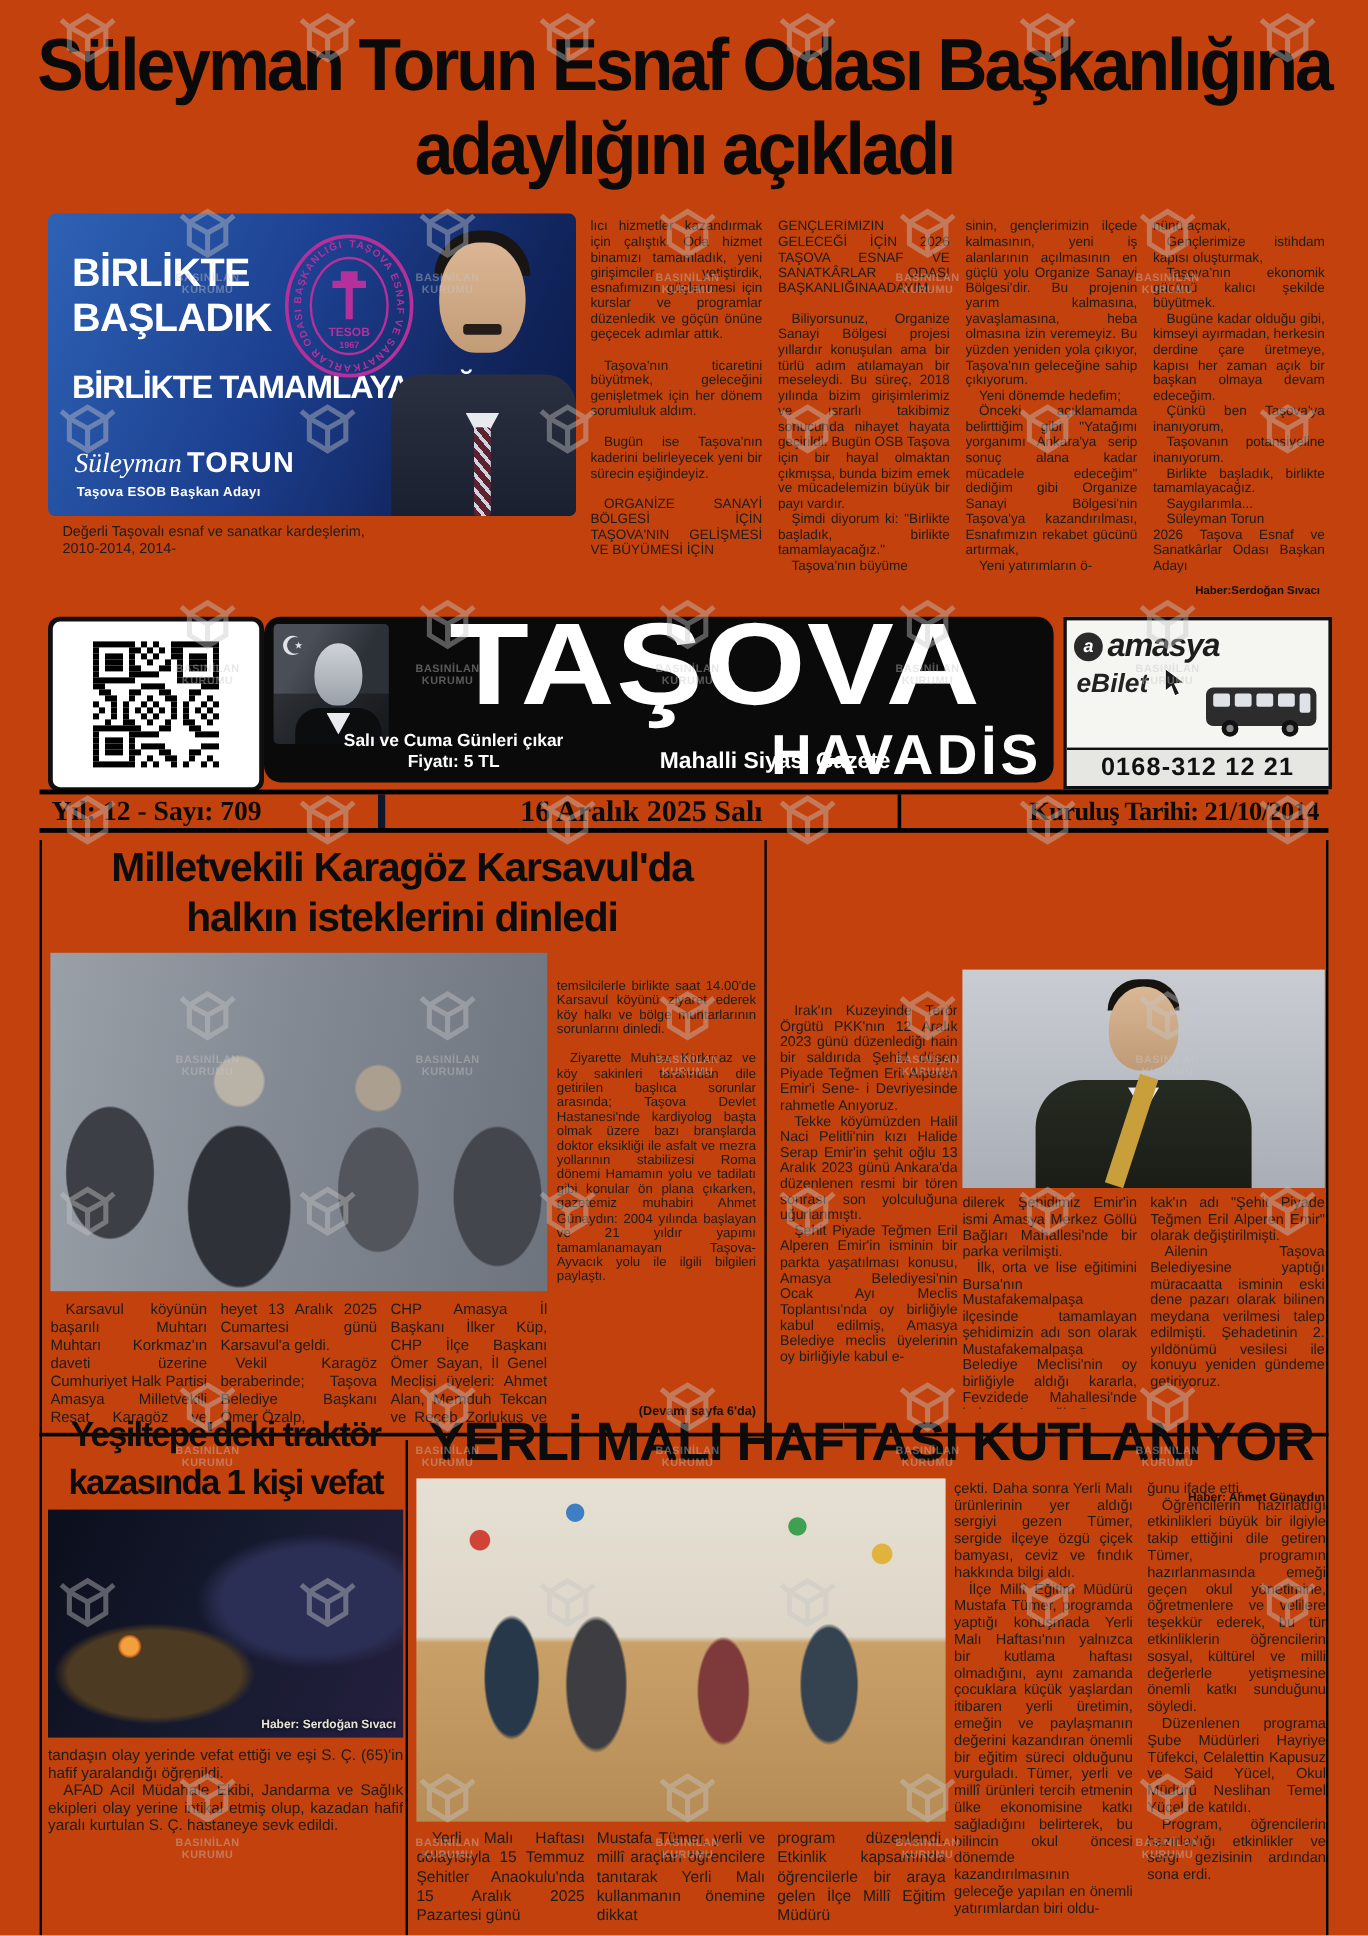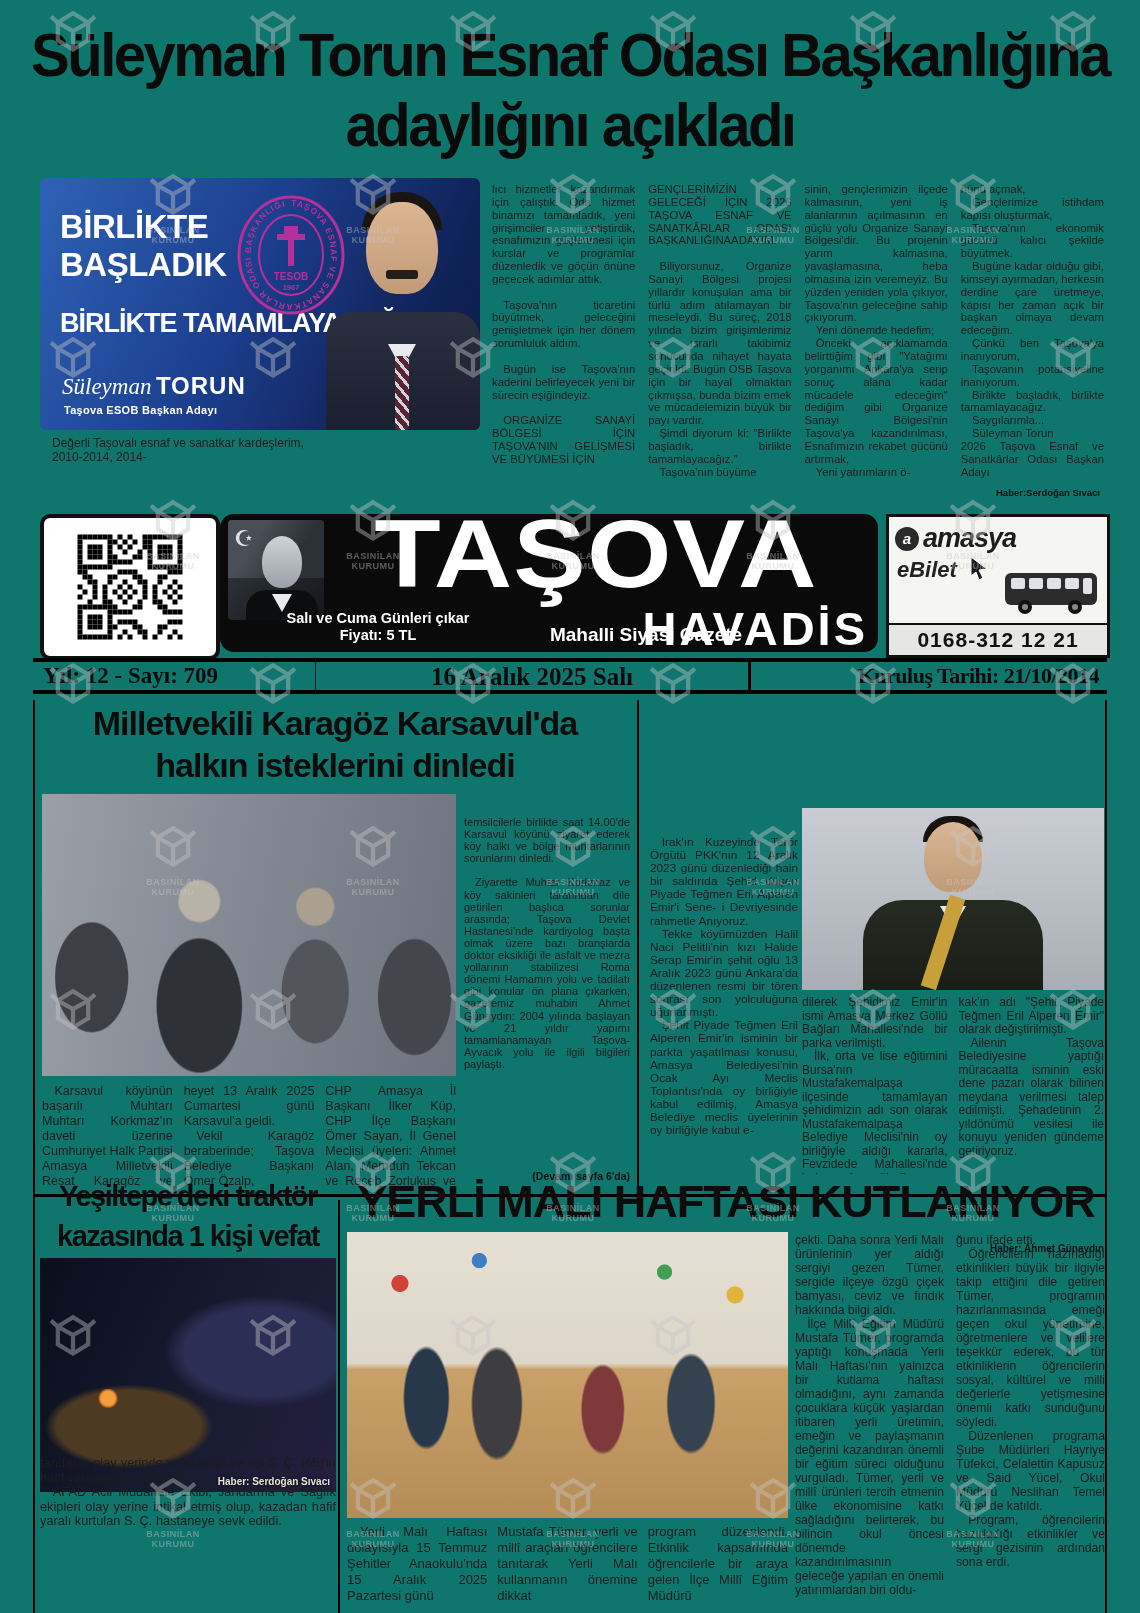--- a/index.html
+++ b/index.html
@@ -1,16 +1,16 @@
 <!DOCTYPE html>
 <html><head>
 <meta charset="utf-8">
 <style>
   html,body{margin:0;padding:0;background:#e8e8e8;}
-  #page{position:relative;width:1140px;height:1613px;margin:0 auto;background:#0f766e;
+  #page{position:relative;width:1140px;height:1613px;margin:0 auto;background:#c2410c;
         font-family:"Liberation Sans",sans-serif;color:#1c1c1c;overflow:hidden;}
   .abs{position:absolute;}
   
   .main-headline{left:0;top:24px;width:1140px;text-align:center;font-weight:bold;color:#0a0a0a;
      font-size:58px;line-height:66px;letter-spacing:-2.5px;white-space:pre-line;transform:scaleY(1.06);}
   .art-headline{font-weight:bold;color:#0c0c0c;text-align:center;white-space:pre-line;letter-spacing:-1px;}
   
   .coltxt{white-space:pre-line;text-align:justify;color:#1d1d1d;overflow:hidden;}
   .t-top{font-size:11.3px;line-height:12.85px;}
   .t-underad{font-size:12px;line-height:13.8px;}
@@ -62,21 +62,21 @@
   .am-brand{position:absolute;left:34px;top:6px;font-weight:900;font-style:italic;font-size:27px;color:#1d1d1d;letter-spacing:-1px;}
   .am-circle{position:absolute;left:6px;top:10px;width:24px;height:24px;border-radius:50%;background:#2a2a2a;color:#fff;
       font-weight:bold;font-size:15px;text-align:center;line-height:24px;font-style:italic;}
   .am-ebilet{position:absolute;left:8px;top:40px;font-weight:bold;font-style:italic;font-size:22px;color:#222;}
   .am-phone{position:absolute;left:0;bottom:0;width:100%;height:30px;background:#e6e6e3;border-top:2px solid #101010;
       text-align:center;font-weight:bold;font-size:21px;line-height:30px;letter-spacing:1px;color:#111;}
   
   .date-bar{left:33px;top:658px;width:1074px;height:36px;border-top:4px solid #000;border-bottom:4px solid #000;
       display:flex;align-items:center;font-family:"Liberation Serif",serif;font-weight:bold;color:#0b0b0b;box-sizing:border-box;}
   .db-left{width:272px;font-size:23px;padding-left:10px;}
-  .db-center{flex:1;text-align:center;font-size:25px;border-left:1px solid #0f172a;border-right:3px solid #000;height:100%;line-height:30px;}
+  .db-center{flex:1;text-align:center;font-size:25px;border-left:6px solid #0f172a;border-right:3px solid #000;height:100%;line-height:30px;}
   .db-right{width:348px;text-align:right;font-size:22px;padding-right:8px;letter-spacing:-0.5px;}
   
   .photo{overflow:hidden;}
   .ph-karagoz{background:
       radial-gradient(ellipse 60px 90px at 12% 65%,#3c4046 0 60%,transparent 62%),
       radial-gradient(ellipse 70px 110px at 38% 75%,#2e3238 0 60%,transparent 62%),
       radial-gradient(ellipse 55px 85px at 66% 70%,#52565c 0 60%,transparent 62%),
       radial-gradient(ellipse 60px 95px at 90% 72%,#43474d 0 60%,transparent 62%),
       radial-gradient(circle 22px at 38% 38%,#b9b2a6 0 90%,transparent 100%),
       radial-gradient(circle 20px at 66% 40%,#ab9f90 0 90%,transparent 100%),
@@ -488,21 +488,21 @@
   <div class="abs cols" style="left:802px;top:996px;width:302px;height:178px;gap:11px;">
     <div class="coltxt t-s2">dilerek Şehidimiz Emir'in ismi Amasya Merkez Göllü Bağları Mahallesi'nde bir parka verilmişti.
  İlk, orta ve lise eğitimini Bursa'nın Mustafakemalpaşa ilçesinde tamamlayan şehidimizin adı son olarak Mustafakemalpaşa Belediye Meclisi'nin oy birliğiyle aldığı kararla, Fevzidede Mahallesi'nde bulunan Arapoğlu So-</div>
     <div class="coltxt t-s2">kak'ın adı "Şehit Piyade Teğmen Eril Alperen Emir" olarak değiştirilmişti.
  Ailenin Taşova Belediyesine yaptığı müracaatta isminin eski dene pazarı olarak bilinen meydana verilmesi talep edilmişti. Şehadetinin 2. yıldönümü vesilesi ile konuyu yeniden gündeme getiriyoruz.</div>
   </div>
   <div class="abs byline" style="left:954px;top:1243px;width:150px;font-size:10px;">Haber: Ahmet Günaydın</div>
 
   <div class="abs art-headline" style="left:38px;top:1176px;width:300px;font-size:29px;line-height:40px;letter-spacing:-1.5px;">Yeşiltepe'deki traktör
 kazasında 1 kişi vefat etti</div>
-  <div class="abs photo ph-traktor" style="left:40px;top:1258px;width:296px;height:234px;">
+  <div class="abs photo ph-traktor" style="left:40px;top:1258px;width:296px;height:190px;">
     <div class="ph-credit">Haber: Serdoğan Sıvacı</div>
   </div>
   <div class="abs cols" style="left:40px;top:1456px;width:296px;height:152px;gap:10px;">
     <div class="coltxt t-tr">tandaşın olay yerinde vefat ettiği ve eşi S. Ç. (65)'in hafif yaralandığı öğrenildi.
  AFAD Acil Müdahale Ekibi, Jandarma ve Sağlık ekipleri olay yerine intikal etmiş olup, kazadan hafif yaralı kurtulan S. Ç. hastaneye sevk edildi.</div>
   </div>
 
   <div class="abs art-headline" style="left:345px;top:1178px;width:762px;font-size:45px;line-height:48px;letter-spacing:-1px;white-space:nowrap;">YERLİ MALI HAFTASI KUTLANIYOR</div>
   <div class="abs photo ph-yerli" style="left:347px;top:1232px;width:441px;height:286px;"></div>
   <div class="abs cols" style="left:347px;top:1524px;width:441px;height:80px;gap:10px;">

